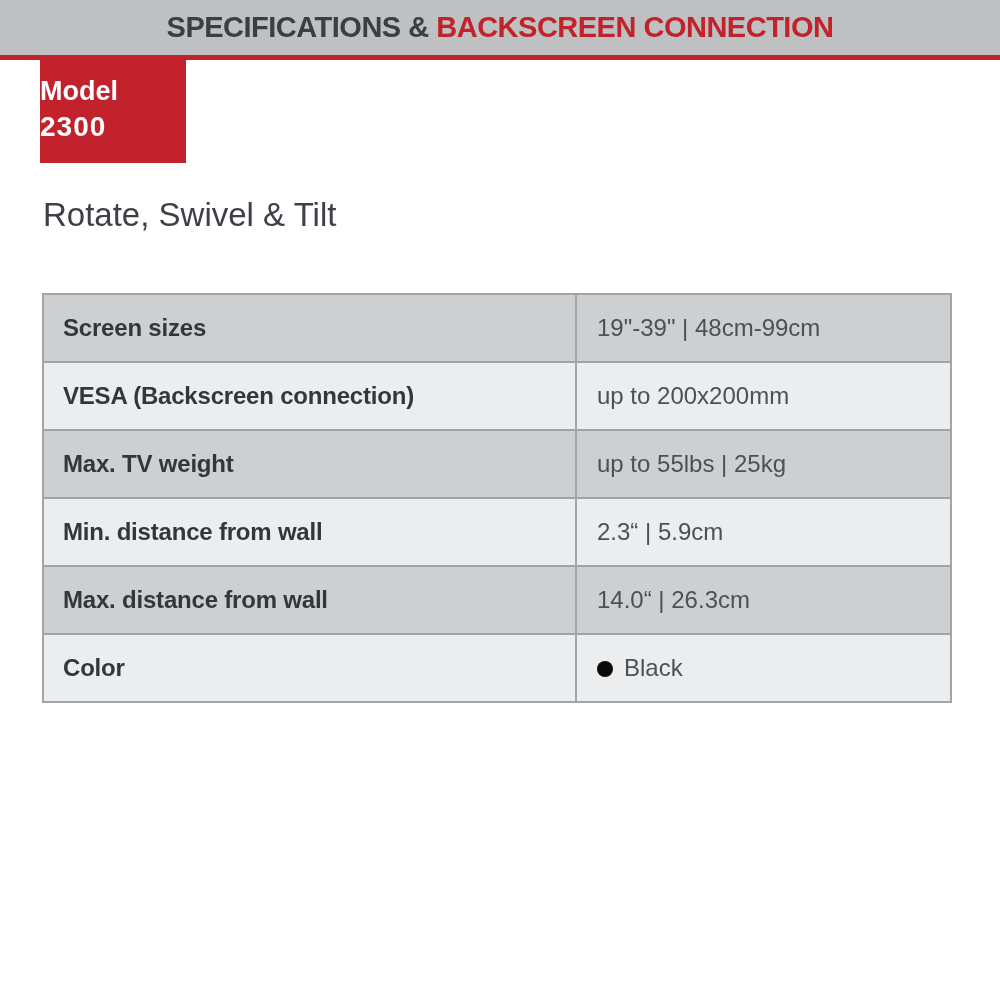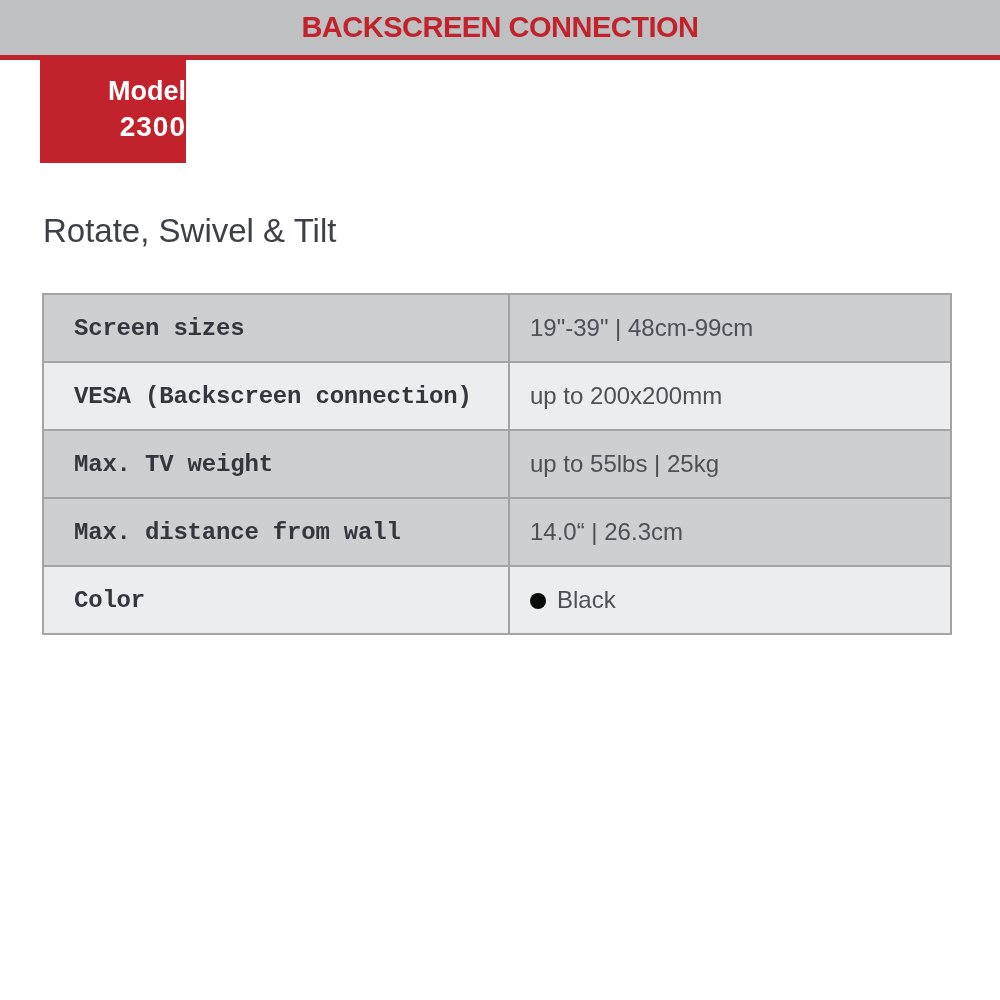--- a/index.html
+++ b/index.html
@@ -27,65 +27,65 @@
   .header-accent{color:var(--red);}
 
   .red-line{
     position:absolute;left:0;top:55px;width:1000px;height:5px;
     background:var(--red);
   }
 
   .model-badge{
     position:absolute;left:40px;top:60px;width:146px;height:103px;
     background:var(--red);
-    display:flex;flex-direction:column;align-items:flex-end;justify-content:center;
+    display:flex;flex-direction:column;align-items:flex-start;justify-content:center;
     color:#ffffff;font-weight:bold;text-align:center;
   }
   .model-badge .model-label{font-size:27px;line-height:30px;}
   .model-badge .model-number{font-size:28px;line-height:42px;letter-spacing:1px;}
 
   .product-titles{
-    position:absolute;left:43px;top:209px;width:900px;
+    position:absolute;left:43px;top:193px;width:900px;
     color:var(--charcoal);
   }
   .product-subtitle{font-size:33px;font-weight:normal;line-height:44px;color:#3d4046;}
   .product-title{font-size:35px;font-weight:bold;line-height:46px;letter-spacing:-0.3px;}
 
   table.spec-table{
     position:absolute;left:42px;top:293px;width:910px;
     border-collapse:collapse;table-layout:fixed;
   }
   table.spec-table td{
     height:68px;
     border:2px solid var(--border);
     font-size:24px;
     vertical-align:middle;
   }
   table.spec-table td.label{
-    width:466px;padding-left:30px;
+    width:533px;padding-left:19px;
     font-weight:bold;color:var(--label-color);
     letter-spacing:-0.2px;
-    font-family:Liberation Mono, monospace;
   }
   table.spec-table td.value{
     padding-left:20px;
     font-weight:normal;color:var(--value-color);
   }
   table.spec-table tr.dark td{background:var(--row-dark);}
   table.spec-table tr.light td{background:var(--row-light);}
 
   .dot{
     display:inline-block;width:16px;height:16px;border-radius:50%;
     background:#0a0a0a;margin-right:11px;vertical-align:-1px;
   }
 </style>
 </head>
 <body>
 
 <div class="header-bar">
+  <span class="header-primary">SPECIFICATIONS &amp; </span>
   <span class="header-accent">BACKSCREEN CONNECTION</span>
 </div>
 
 <div class="red-line"></div>
 
 <div class="model-badge">
   <div class="model-label">Model</div>
   <div class="model-number">2300</div>
 </div>
 
@@ -100,20 +100,24 @@
         <td class="value">19"-39" | 48cm-99cm</td>
       </tr>
       <tr class="light">
         <td class="label">VESA (Backscreen connection)</td>
         <td class="value">up to 200x200mm</td>
       </tr>
       <tr class="dark">
         <td class="label">Max. TV weight</td>
         <td class="value">up to 55lbs | 25kg</td>
       </tr>
+      <tr class="light">
+        <td class="label">Min. distance from wall</td>
+        <td class="value">2.3“ | 5.9cm</td>
+      </tr>
       <tr class="dark">
         <td class="label">Max. distance from wall</td>
         <td class="value">14.0“ | 26.3cm</td>
       </tr>
       <tr class="light">
         <td class="label">Color</td>
         <td class="value"><span class="dot"></span>Black</td>
       </tr>
     </tbody>
 </table>

